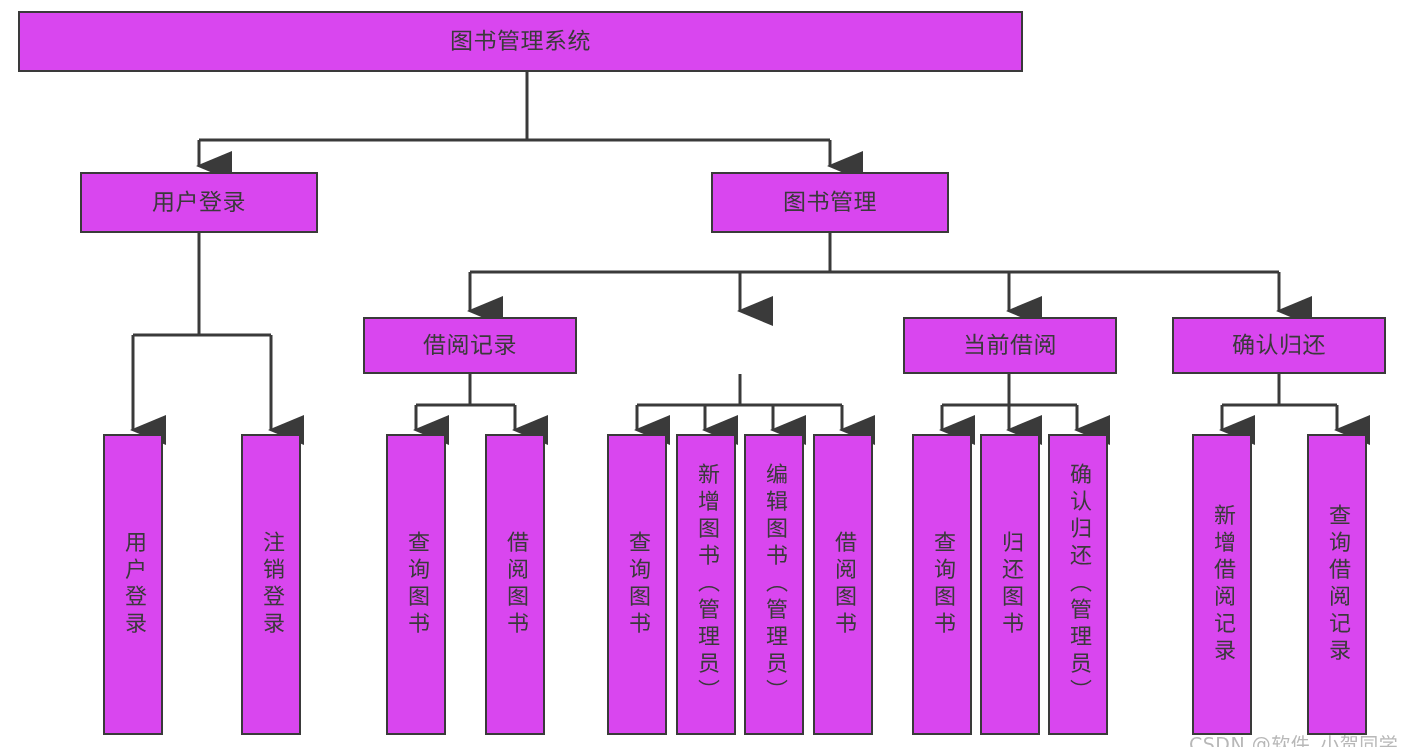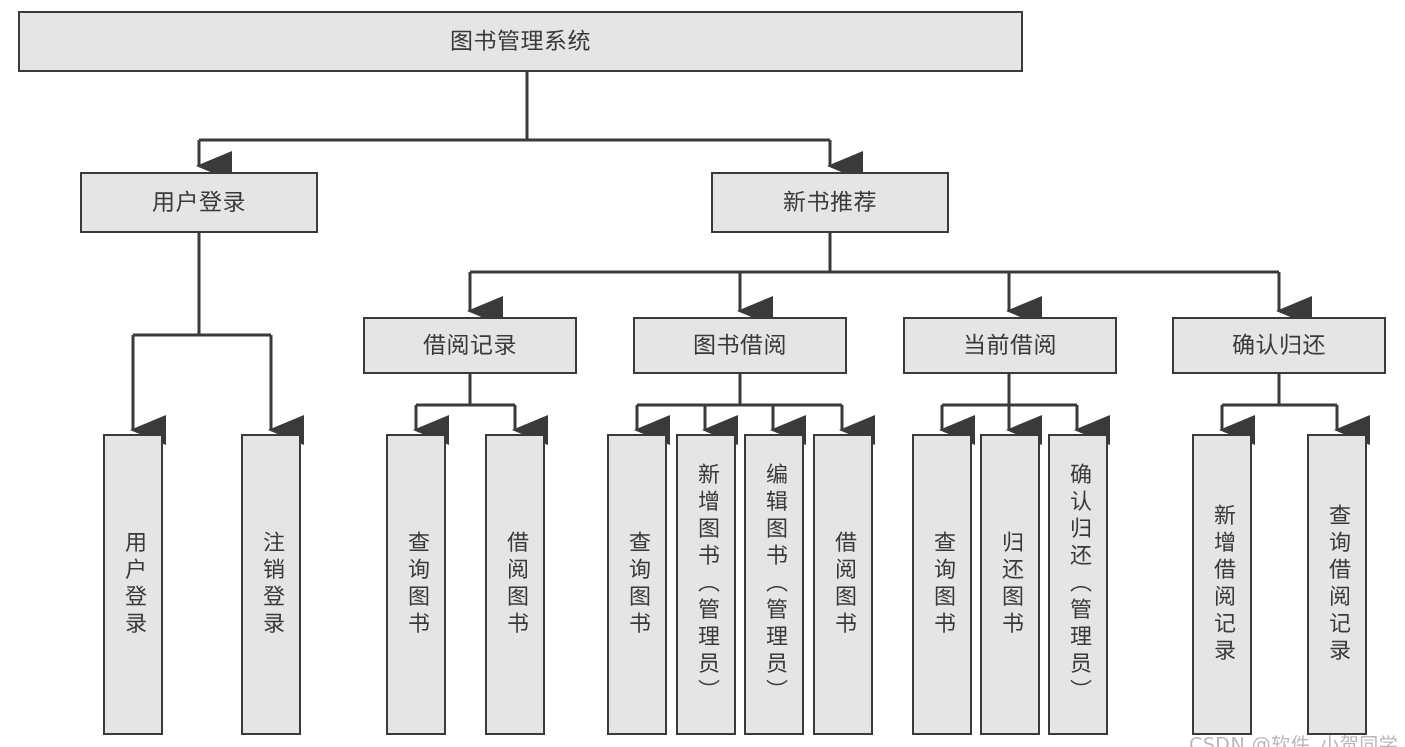--- a/index.html
+++ b/index.html
@@ -22,21 +22,21 @@
     position: absolute;
     left: 0;
     top: 0;
     width: 1405px;
     height: 747px;
   }
   .node-box {
     position: absolute;
     box-sizing: border-box;
     border: 2px solid #3a3a3a;
-    background: #e5e5e5;
+    background: #d946ef;
     display: flex;
     align-items: center;
     justify-content: center;
     color: #3a3a3a;
   }
   .node-box .node-label {
     font-size: 23px;
     line-height: 1.1;
     letter-spacing: 0.5px;
     white-space: nowrap;
@@ -123,28 +123,25 @@
   </svg>
 
   <div class="node-box" style="left:18px; top:11px; width:1005px; height:61px;">
     <span class="node-label">图书管理系统</span>
   </div>
 
   <div class="node-box" style="left:80px; top:172px; width:238px; height:61px;">
     <span class="node-label">用户登录</span>
   </div>
   <div class="node-box" style="left:711px; top:172px; width:238px; height:61px;">
-    <span class="node-label">新书推荐</span>
+    <span class="node-label">图书管理</span>
   </div>
 
   <div class="node-box" style="left:363px; top:317px; width:214px; height:57px;">
     <span class="node-label">借阅记录</span>
-  </div>
-  <div class="node-box" style="left:633px; top:317px; width:214px; height:57px;">
-    <span class="node-label">图书借阅</span>
   </div>
   <div class="node-box" style="left:903px; top:317px; width:214px; height:57px;align-items:center;">
     <span class="node-label">当前借阅</span>
   </div>
   <div class="node-box" style="left:1172px; top:317px; width:214px; height:57px;">
     <span class="node-label">确认归还</span>
   </div>
 
   <div class="node-box leaf" style="left:103px; top:434px; width:60px; height:301px;">
     <span class="node-label">用户登录</span>

